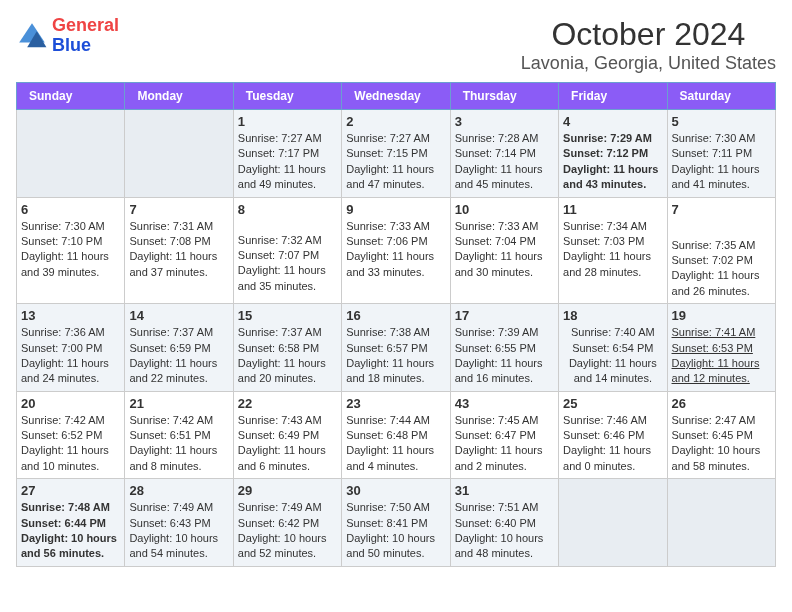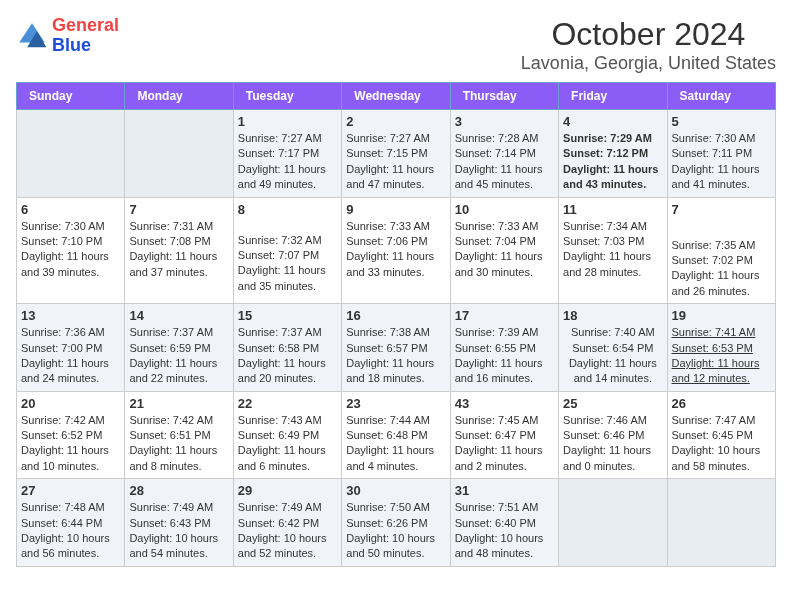--- a/index.html
+++ b/index.html
@@ -276,48 +276,48 @@
 Daylight: 11 hours and 2 minutes.</div>
         </td>
         <td>
           <div class="day-num">25</div>
           <div class="day-info" style="white-space: pre-line;">Sunrise: 7:46 AM
 Sunset: 6:46 PM
 Daylight: 11 hours and 0 minutes.</div>
         </td>
         <td>
           <div class="day-num">26</div>
-          <div class="day-info" style="white-space: pre-line;">Sunrise: 7:47 AM
+          <div class="day-info" style="white-space: pre-line;">Sunrise: 2:47 AM
 Sunset: 6:45 PM
 Daylight: 10 hours and 58 minutes.</div>
         </td>
       </tr>
       <tr class="row-shaded">
         <td>
           <div class="day-num">27</div>
-          <div class="day-info" style="white-space: pre-line;">Sunrise: 7:48 AM
+          <div class="day-info" style="white-space: pre-line; font-weight: bold;">Sunrise: 7:48 AM
 Sunset: 6:44 PM
 Daylight: 10 hours and 56 minutes.</div>
         </td>
         <td>
           <div class="day-num">28</div>
           <div class="day-info" style="white-space: pre-line;">Sunrise: 7:49 AM
 Sunset: 6:43 PM
 Daylight: 10 hours and 54 minutes.</div>
         </td>
         <td>
           <div class="day-num">29</div>
           <div class="day-info" style="white-space: pre-line;">Sunrise: 7:49 AM
 Sunset: 6:42 PM
 Daylight: 10 hours and 52 minutes.</div>
         </td>
         <td>
           <div class="day-num">30</div>
           <div class="day-info" style="white-space: pre-line;">Sunrise: 7:50 AM
-Sunset: 6:26 PM
+Sunset: 8:41 PM
 Daylight: 10 hours and 50 minutes.</div>
         </td>
         <td>
           <div class="day-num">31</div>
           <div class="day-info" style="white-space: pre-line;">Sunrise: 7:51 AM
 Sunset: 6:40 PM
 Daylight: 10 hours and 48 minutes.</div>
         </td>
         <td class="empty"></td>
         <td class="empty"></td>

